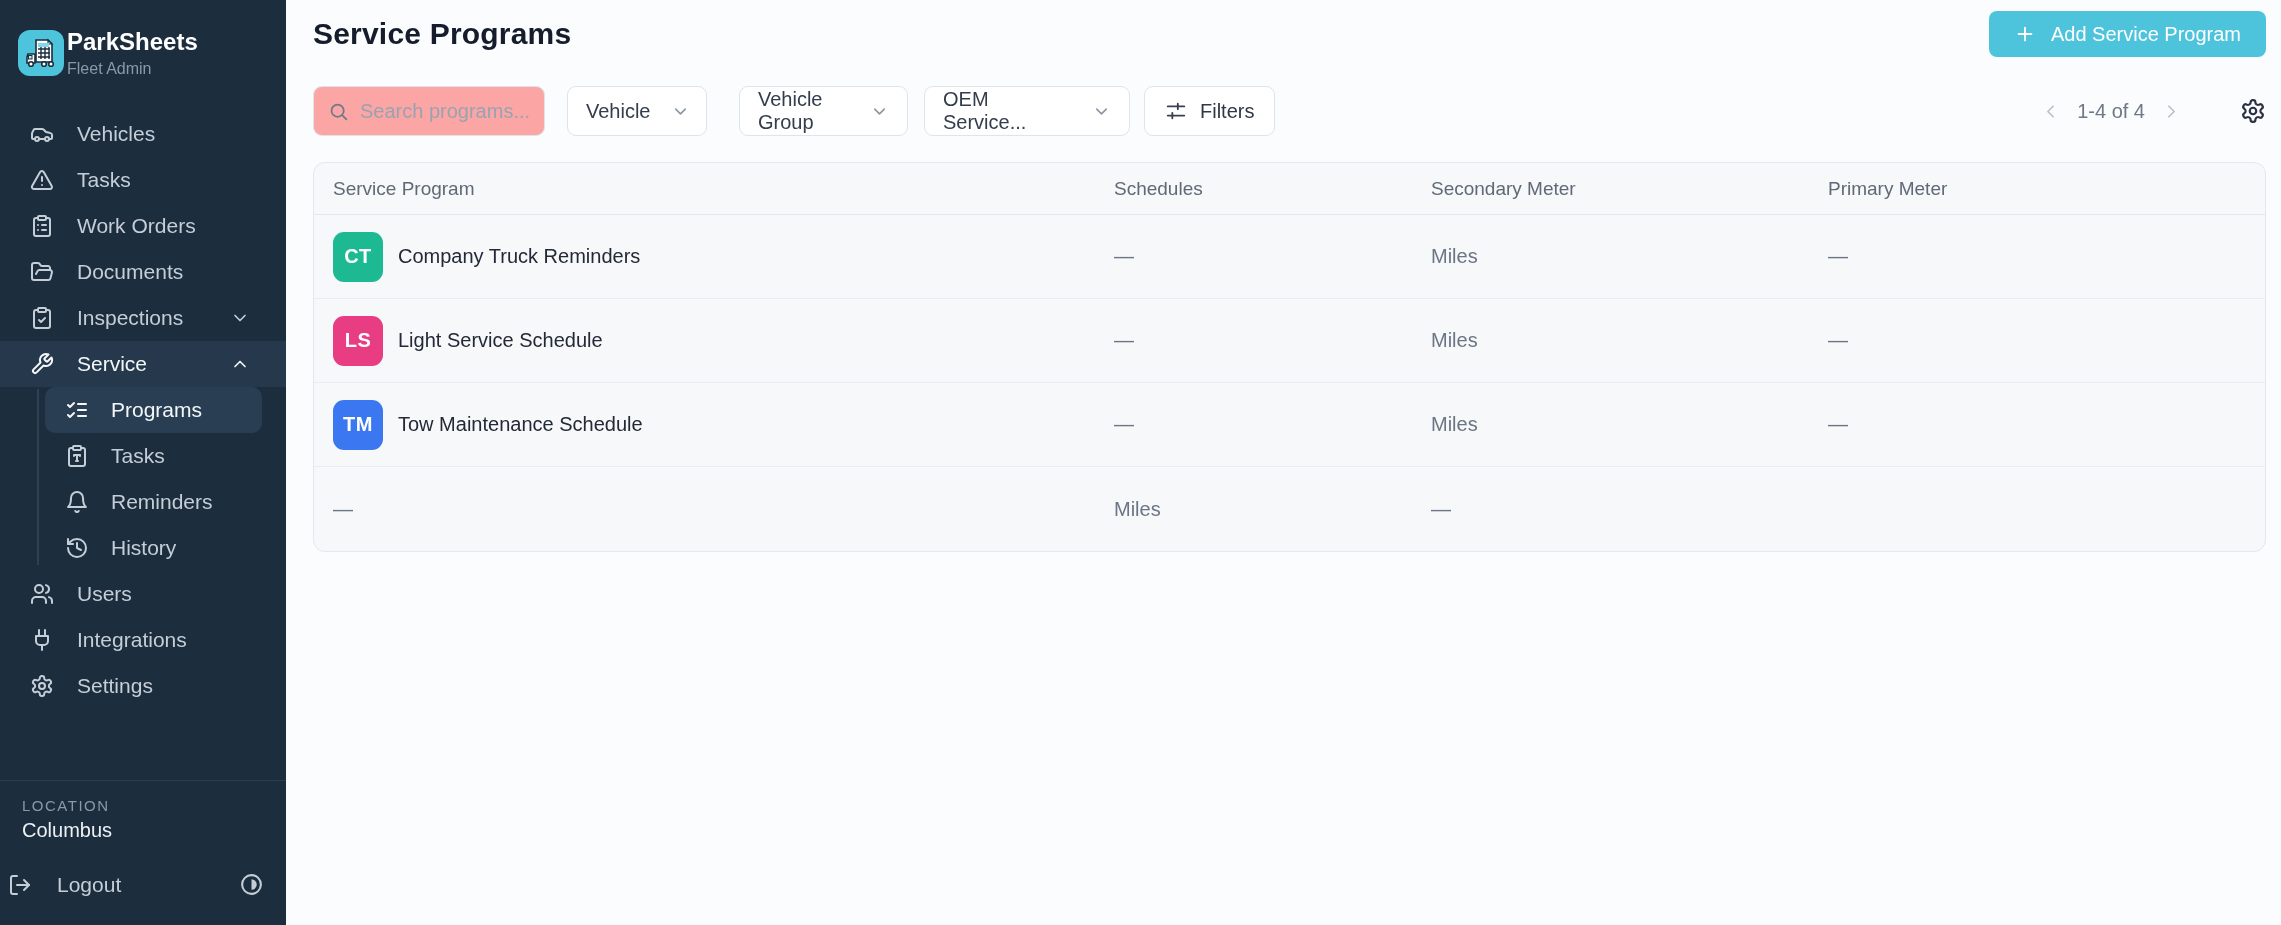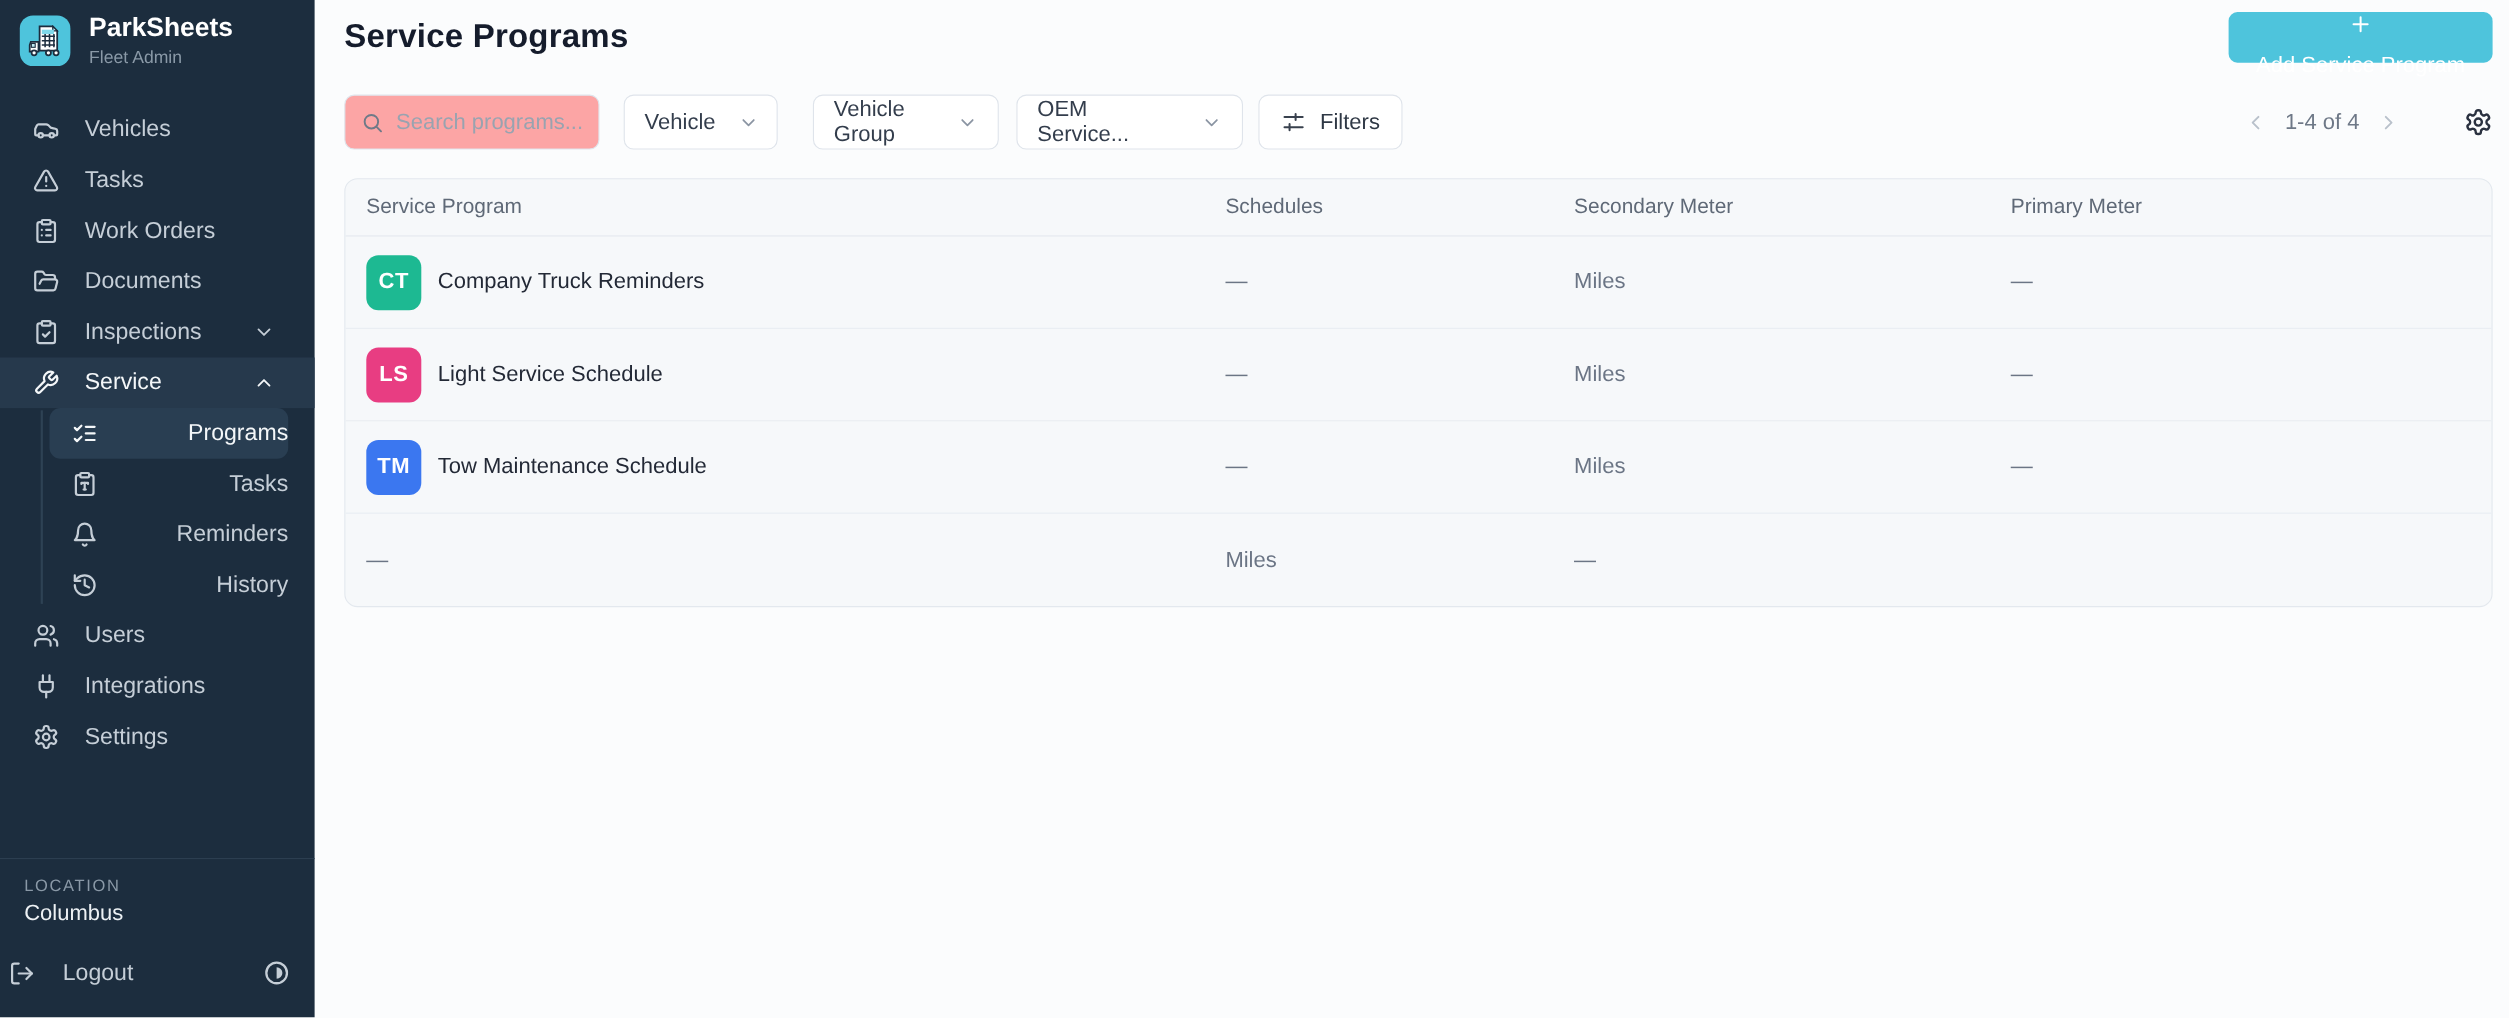--- a/index.html
+++ b/index.html
@@ -26,21 +26,21 @@
   svg { display:block; }
 
   
   .sidebar {
     width:286px; min-width:286px; height:925px;
     background:var(--sidebar-bg);
     color:var(--sidebar-text);
     display:flex; flex-direction:column;
     position:relative;
   }
-  .brand { display:flex; align-items:center; gap:17px; padding:12px 0 0 18px; }
+  .brand { display:flex; align-items:center; gap:3px; padding:28px 0 0 18px; }
   .brand-logo {
     width:46px; height:46px; border-radius:12px;
     background:var(--accent);
     display:flex; align-items:center; justify-content:center;
     flex-shrink:0;
   }
   .brand-name { font-size:24px; font-weight:700; color:#FFFFFF; line-height:1.2; }
   .brand-sub { font-size:16px; color:var(--sidebar-muted); margin-top:3px; }
 
   .nav { margin-top:33px; }
@@ -56,21 +56,21 @@
 
   .subnav { position:relative; }
   .subnav::before {
     content:""; position:absolute; left:37px; top:2px; bottom:6px;
     width:2px; background:#2E4254;
   }
   .subnav-item {
     height:46px; margin-left:45px; margin-right:24px;
     display:flex; align-items:center; padding-left:20px;
     font-size:21px; color:var(--sidebar-text);
-    border-radius:10px; cursor:pointer;justify-content:space-between;
+    border-radius:10px; cursor:pointer;
   }
   .subnav-item .ic { width:23px; height:23px; margin-right:23px; }
   .subnav-item.active { background:var(--sidebar-sub-active); color:#F4F7F9; }
 
   .sidebar-spacer { flex:1; }
 
   .sidebar-footer { border-top:1px solid #2C3E50; padding:16px 22px 0 22px; }
   .loc-label { font-size:15px; letter-spacing:1.5px; color:var(--sidebar-muted); }
   .loc-value { font-size:20px; color:#EDF1F4; margin-top:5px; }
   .logout-row {
@@ -82,21 +82,21 @@
   .logout-label { font-size:21px; color:var(--sidebar-text); }
   .theme-toggle { margin-left:auto; width:25px; height:25px; color:var(--sidebar-text); cursor:pointer; }
 
   
   .main { flex:1; height:925px; padding:0 15px 0 27px; background:var(--main-bg); }
   .main-header { display:flex; align-items:center; justify-content:space-between; padding-top:11px; }
   .page-title { font-size:30px; font-weight:700; color:#151C2C; letter-spacing:0.2px; }
   .add-btn {
     height:46px; padding:0 25px; border:none; border-radius:8px;
     background:var(--accent); color:#FFFFFF; font-size:20px;
-    font-family:inherit; display:flex; align-items:center; gap:15px; cursor:pointer;flex-direction:column;
+    font-family:inherit; display:flex; align-items:center; gap:15px; cursor:pointer;
   }
   .add-btn .ic { width:22px; height:22px; }
 
   .filter-bar { display:flex; align-items:center; margin-top:29px; }
   .search-box {
     width:232px; height:50px; background:#fca5a5;
     border:1px solid #DFE4EB; border-radius:9px;
     display:flex; align-items:center; padding:0 14px; gap:11px;
   }
   .search-box .ic { width:21px; height:21px; color:#6F7A88; flex-shrink:0; }

